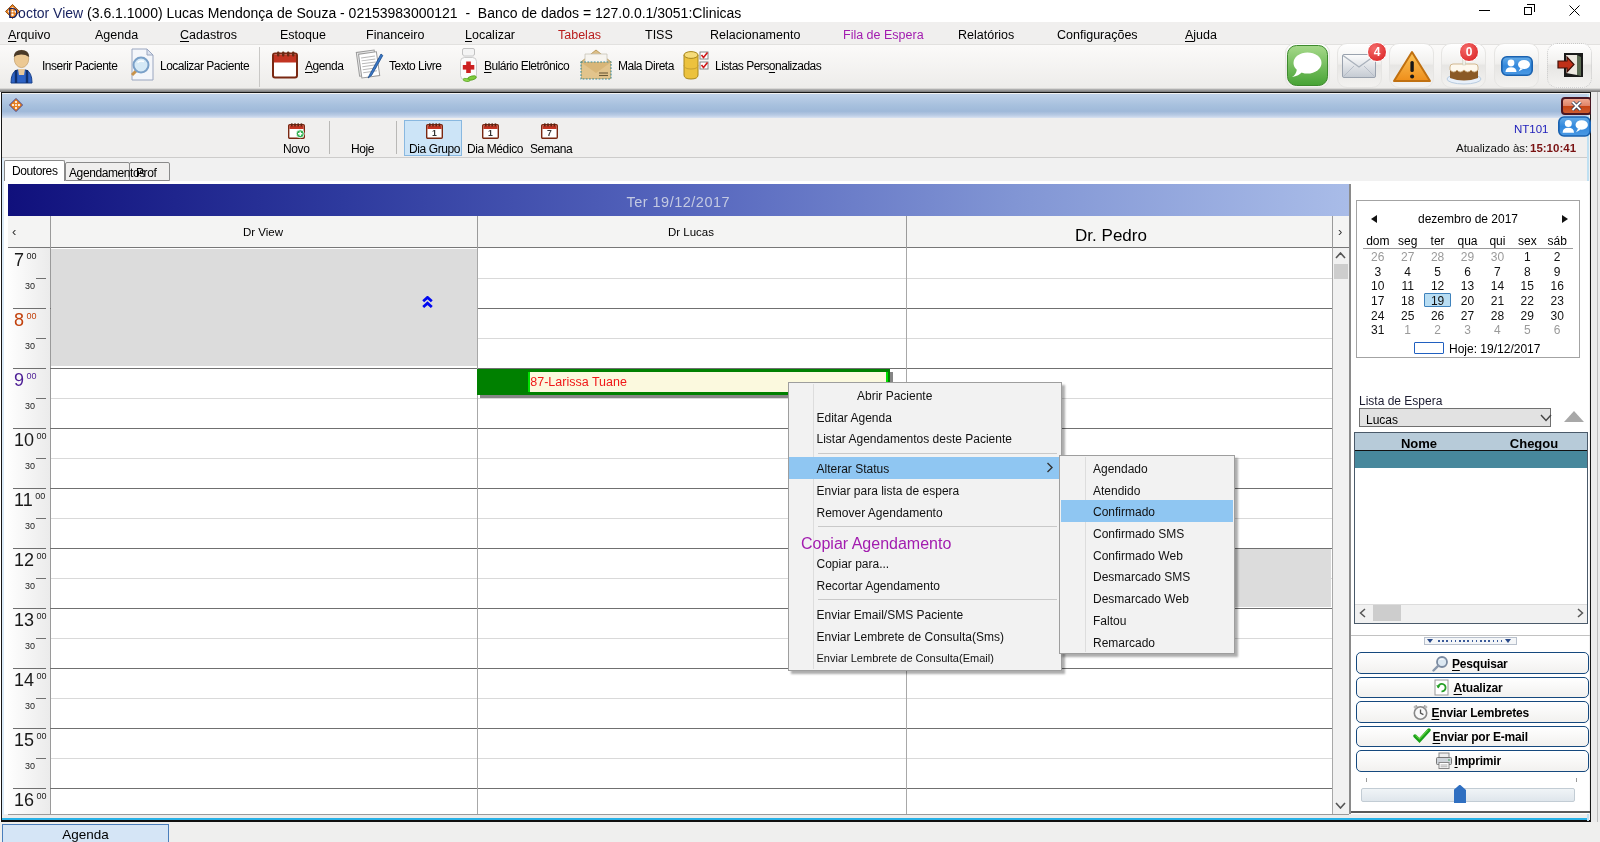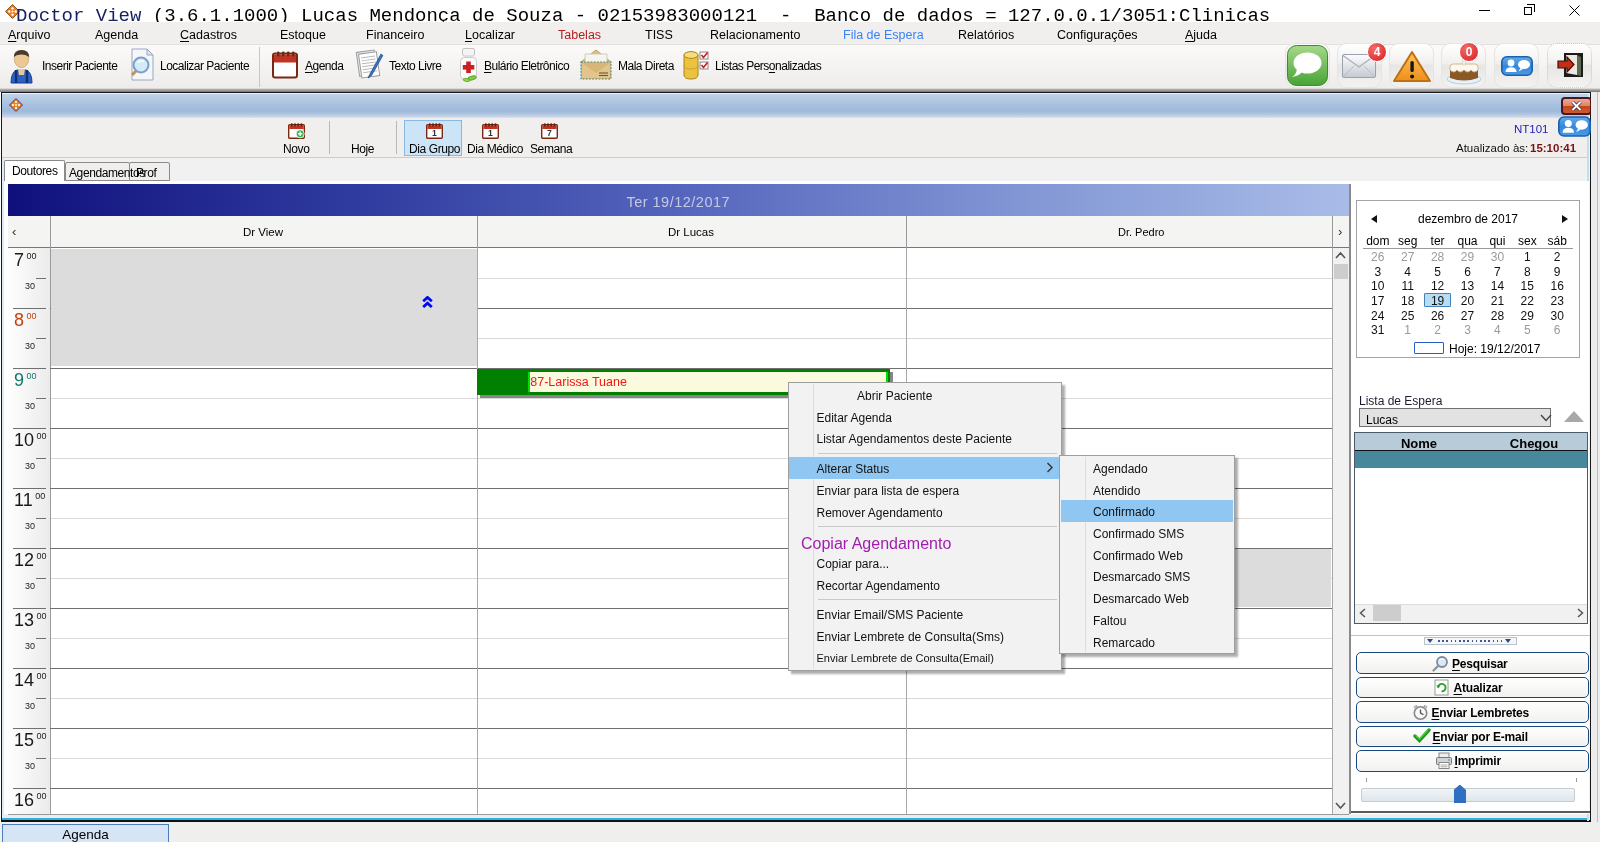--- a/index.html
+++ b/index.html
@@ -10,38 +10,38 @@
 </style></head><body>
 <div class="a" style="left:0;top:0;width:1600px;height:22px;background:#fff;"></div>
 <svg class="a" style="left:5px;top:4px" width="15" height="15" viewBox="0 0 16 16">
 <polygon points="8,0.5 15.5,8 8,15.5 0.5,8" fill="#e88020" stroke="#8a4a10" stroke-width="1"></polygon>
 <circle cx="8" cy="4.6" r="1.25" fill="#fff"></circle>
     <circle cx="4.6" cy="8" r="1.25" fill="#fff"></circle>
 <circle cx="11.4" cy="8" r="1.25" fill="#fff"></circle>
     <circle cx="8" cy="11.4" r="1.25" fill="#fff"></circle>
 <circle cx="8" cy="8" r="1.1" fill="#fff"></circle>
   </svg>
-<div class="a nw" style="left:16px;top:5px;font-size:19px;color:#000;font-family:Liberation Mono, monospace;"><span style="color:#17215f">Doctor View</span> (3.6.1.1000) Lucas Mendonça de Souza - 02153983000121&nbsp; - &nbsp;Banco de dados = 127.0.0.1/3051:Clinicas</div>
+<div class="a nw" style="left:8px;top:5px;font-size:14px;color:#000;"><span style="color:#17215f">Doctor View</span> (3.6.1.1000) Lucas Mendonça de Souza - 02153983000121&nbsp; - &nbsp;Banco de dados = 127.0.0.1/3051:Clinicas</div>
 <div class="a" style="left:1479px;top:10px;width:11px;height:1px;background:#000"></div>
 <div class="a" style="left:1524px;top:7px;width:8px;height:8px;border:1px solid #000"></div>
 <div class="a" style="left:1527px;top:4px;width:8px;height:8px;border:1px solid #000;border-left:none;border-bottom:none"></div>
 <svg class="a" style="left:1569px;top:5px" width="11" height="11">
     <path d="M0.5,0.5 L10.5,10.5 M10.5,0.5 L0.5,10.5" stroke="#000" stroke-width="1"></path>
   </svg>
 <div class="a" style="left:0;top:22px;width:1600px;height:23px;background:#f0efee;border-bottom:1px solid #e2e1df"></div>
 <div class="a nw" style="left:8px;top:27.5px;font-size:12.5px;color:#000"><u>A</u>rquivo</div>
 <div class="a nw" style="left:95px;top:27.5px;font-size:12.5px;color:#000">Agenda</div>
 <div class="a nw" style="left:180px;top:27.5px;font-size:12.5px;color:#000"><u>C</u>adastros</div>
 <div class="a nw" style="left:280px;top:27.5px;font-size:12.5px;color:#000">Estoque</div>
 <div class="a nw" style="left:366px;top:27.5px;font-size:12.5px;color:#000">Financeiro</div>
 <div class="a nw" style="left:465px;top:27.5px;font-size:12.5px;color:#000"><u>L</u>ocalizar</div>
 <div class="a nw" style="left:558px;top:27.5px;font-size:12.5px;color:#b91c1c">Tabelas</div>
 <div class="a nw" style="left:645px;top:27.5px;font-size:12.5px;color:#000">TISS</div>
 <div class="a nw" style="left:710px;top:27.5px;font-size:12.5px;color:#000">Relacionamento</div>
-<div class="a nw" style="left:843px;top:27.5px;font-size:12.5px;color:#3b82f6">Fila de Espera</div>
+<div class="a nw" style="left:843px;top:27.5px;font-size:12.5px;color:#a21caf">Fila de Espera</div>
 <div class="a nw" style="left:958px;top:27.5px;font-size:12.5px;color:#000">Relatórios</div>
 <div class="a nw" style="left:1057px;top:27.5px;font-size:12.5px;color:#000">Configurações</div>
 <div class="a nw" style="left:1185px;top:27.5px;font-size:12.5px;color:#000"><u>A</u>juda</div>
 <div class="a" style="left:0;top:45px;width:1600px;height:44px;background:linear-gradient(#fbfaf9,#edecea)"></div>
 <div class="a" style="left:0;top:88px;width:1600px;height:1px;background:#d8d7d5"></div>
 <div class="a" style="left:0;top:89px;width:1600px;height:3px;background:linear-gradient(#b9b9b9,#777)"></div>
 <div class="a" style="left:259px;top:47px;width:1px;height:40px;background:#c9c8c6"></div>
 <svg class="a" style="left:8px;top:47px" width="27" height="37" viewBox="0 0 27 37">
 <path d="M3,36 Q3,25 9,23 L18,23 Q24,25 24,36 Z" fill="#2d62c4" stroke="#173f8a" stroke-width="1"></path>
 <path d="M8,23 L8,36 M19,23 L19,36" stroke="#10306e" stroke-width="2.4"></path>
@@ -276,40 +276,40 @@
 <div class="a nw" style="left:8px;top:183.5px;width:1340.5px;height:32px;background:linear-gradient(90deg,#10107c 0%,#2e3a9e 25%,#5565bd 50%,#8195d4 75%,#a9bce8 100%)">
     <div style="position:absolute;left:0;width:100%;text-align:center;top:10.5px;font-size:14.5px;color:#c3c9e2;letter-spacing:0.5px">Ter 19/12/2017</div>
   </div>
 <div class="a" style="left:8px;top:215.5px;width:1340.5px;height:32.5px;background:#f4f4f3;border-bottom:1px solid #777"></div>
 <div class="a" style="left:49.5px;top:215.5px;width:1px;height:32.5px;background:#9a9a9a"></div>
 <div class="a" style="left:477px;top:215.5px;width:1px;height:32.5px;background:#9a9a9a"></div>
 <div class="a" style="left:905.5px;top:215.5px;width:1px;height:32.5px;background:#9a9a9a"></div>
 <div class="a" style="left:1331.5px;top:215.5px;width:1px;height:32.5px;background:#9a9a9a"></div>
 <div class="a nw" style="left:203px;top:225.5px;width:120px;text-align:center;font-size:11.5px">Dr View</div>
 <div class="a nw" style="left:631px;top:225.5px;width:120px;text-align:center;font-size:11.5px">Dr Lucas</div>
-<div class="a nw" style="left:1118px;top:225.5px;width:120px;font-size:11px">Dr. Pedro</div>
+<div class="a nw" style="left:1051px;top:225.5px;width:120px;text-align:center;font-size:17px">Dr. Pedro</div>
 <div class="a nw" style="left:12px;top:223.5px;font-size:13px;color:#333">‹</div>
 <div class="a nw" style="left:1338px;top:223.5px;font-size:13px;color:#333">›</div>
 <div class="a" style="left:8px;top:248px;width:41.5px;height:565.5px;background:linear-gradient(90deg,#fefefe,#ebebeb)"></div>
 <div class="a" style="left:49.5px;top:248px;width:1px;height:565.5px;background:#9a9a9a"></div>
 <div class="a" style="left:50.5px;top:278px;width:1281px;height:1px;background:#d9d9d9"></div>
 <div class="a" style="left:35.5px;top:278px;width:10px;height:1px;background:#707070"></div>
 <div class="a nw" style="left:14px;top:250px;font-size:18px;color:#1a1a1a">7<span style="font-size:9px;vertical-align:7px;margin-left:2.5px">00</span></div>
 <div class="a nw" style="left:20px;top:281px;width:15px;text-align:right;font-size:9px;color:#1a1a1a">30</div>
 <div class="a" style="left:49.5px;top:308px;width:1282px;height:1px;background:#707070"></div>
 <div class="a" style="left:13px;top:308px;width:32.5px;height:1px;background:#707070"></div>
 <div class="a" style="left:50.5px;top:338px;width:1281px;height:1px;background:#d9d9d9"></div>
 <div class="a" style="left:35.5px;top:338px;width:10px;height:1px;background:#707070"></div>
 <div class="a nw" style="left:14px;top:310px;font-size:18px;color:#c2410c">8<span style="font-size:9px;vertical-align:7px;margin-left:2.5px">00</span></div>
 <div class="a nw" style="left:20px;top:341px;width:15px;text-align:right;font-size:9px;color:#1a1a1a">30</div>
 <div class="a" style="left:49.5px;top:368px;width:1282px;height:1px;background:#707070"></div>
 <div class="a" style="left:13px;top:368px;width:32.5px;height:1px;background:#707070"></div>
 <div class="a" style="left:50.5px;top:398px;width:1281px;height:1px;background:#d9d9d9"></div>
 <div class="a" style="left:35.5px;top:398px;width:10px;height:1px;background:#707070"></div>
-<div class="a nw" style="left:14px;top:370px;font-size:18px;color:#0f766e">9<span style="font-size:9px;vertical-align:7px;margin-left:2.5px">00</span></div>
+<div class="a nw" style="left:14px;top:370px;font-size:18px;color:#4c1d95">9<span style="font-size:9px;vertical-align:7px;margin-left:2.5px">00</span></div>
 <div class="a nw" style="left:20px;top:401px;width:15px;text-align:right;font-size:9px;color:#1a1a1a">30</div>
 <div class="a" style="left:49.5px;top:428px;width:1282px;height:1px;background:#707070"></div>
 <div class="a" style="left:13px;top:428px;width:32.5px;height:1px;background:#707070"></div>
 <div class="a" style="left:50.5px;top:458px;width:1281px;height:1px;background:#d9d9d9"></div>
 <div class="a" style="left:35.5px;top:458px;width:10px;height:1px;background:#707070"></div>
 <div class="a nw" style="left:14px;top:430px;font-size:18px;color:#1a1a1a">10<span style="font-size:9px;vertical-align:7px;margin-left:2.5px">00</span></div>
 <div class="a nw" style="left:20px;top:461px;width:15px;text-align:right;font-size:9px;color:#1a1a1a">30</div>
 <div class="a" style="left:49.5px;top:488px;width:1282px;height:1px;background:#707070"></div>
 <div class="a" style="left:13px;top:488px;width:32.5px;height:1px;background:#707070"></div>
 <div class="a" style="left:50.5px;top:518px;width:1281px;height:1px;background:#d9d9d9"></div>

